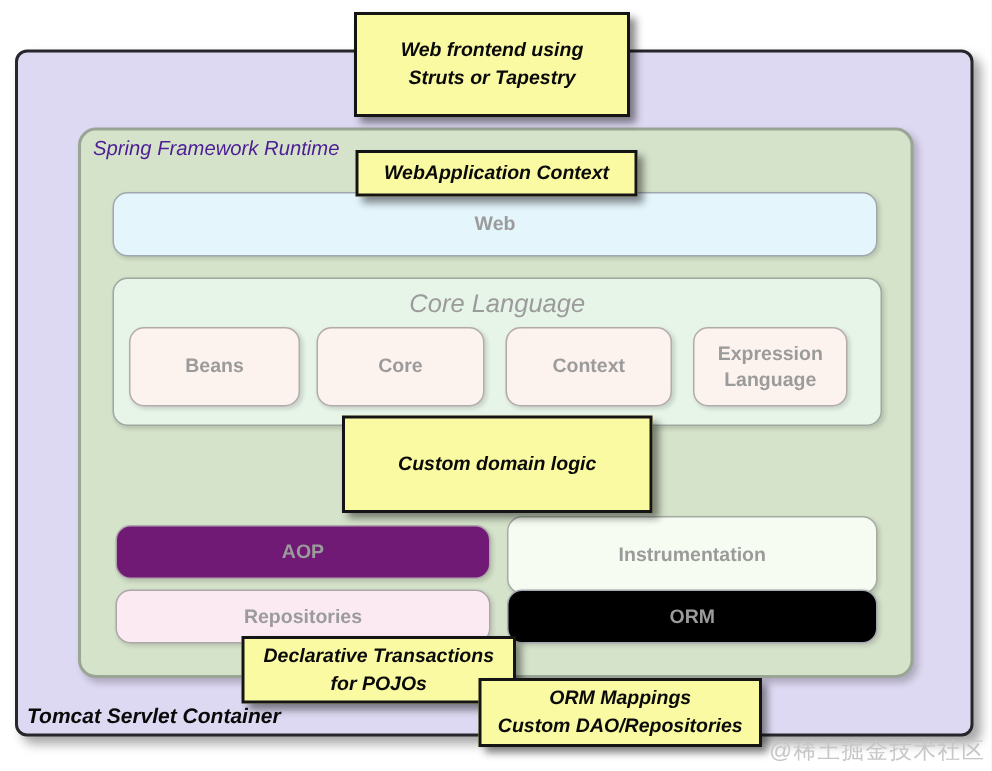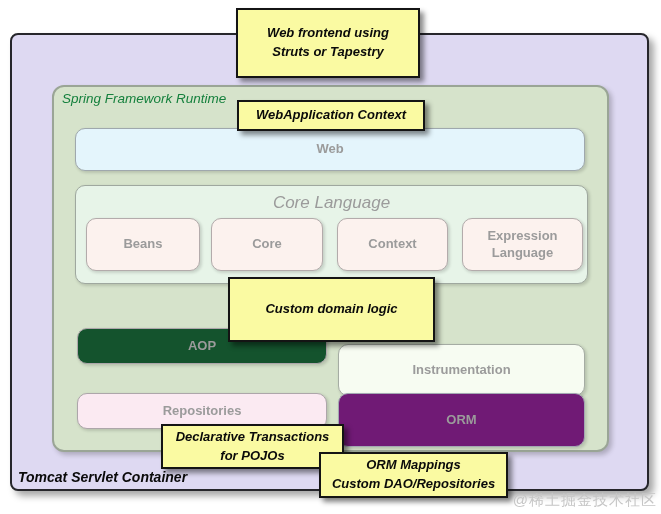--- a/index.html
+++ b/index.html
@@ -25,21 +25,21 @@
   
   .spring-box {
     position: absolute; left: 52px; top: 85px; width: 557px; height: 367px;
     background: #d6e3cb;
     border: 2px solid #9aa596;
     border-radius: 12px;
     box-shadow: 3px 3px 5px rgba(0,0,0,0.22);
   }
   .spring-label {
     position: absolute; left: 62px; top: 91px;
-    font-size: 13.5px; font-style: italic; color: #15803d;
+    font-size: 13.5px; font-style: italic; color: #4c1d95;
   }
 
   .module {
     position: absolute;
     border-radius: 10px;
     display: flex; align-items: center; justify-content: center;
     text-align: center;
     font-size: 13px; font-weight: bold; color: #9b9b9b;
     box-shadow: 1.5px 1.5px 3px rgba(0,0,0,0.14);
     line-height: 1.25;
@@ -60,26 +60,26 @@
     text-align: center;
     font-size: 17px; font-style: italic; color: #9b9b9b;
   }
   .core-module {
     top: 218px; height: 53px;
     background: #fcf2ee; border: 1.5px solid #b3abab;
   }
   .cm-beans   { left: 86px;  width: 114px; }
   .cm-core    { left: 211px; width: 112px; }
   .cm-context { left: 337px; width: 111px; }
-  .cm-expr    { left: 462px; width: 121px; padding: 4px 14px; }
+  .cm-expr    { left: 462px; width: 103px; padding: 4px 14px; }
 
-  .aop-box   { left: 77px;  top: 328px; width: 250px; height: 36px; background: #14532d; border: 1.5px solid #ada6aa; }
+  .aop-box   { left: 77px;  top: 350px; width: 250px; height: 36px; background: #701a75; border: 1.5px solid #ada6aa; }
   .instr-box { left: 338px; top: 344px; width: 247px; height: 52px; background: #f7fcf2; border: 1.5px solid #a5aca3; }
   .trans-box { left: 77px;  top: 393px; width: 250px; height: 36px; background: #fbeaf2; border: 1.5px solid #ada6aa; }
-  .orm-box   { left: 338px; top: 393px; width: 247px; height: 54px; background: #701a75; border: 1.5px solid #a3a8b2; }
+  .orm-box   { left: 338px; top: 393px; width: 247px; height: 36px; background: #000000; border: 1.5px solid #a3a8b2; }
 
   
   .callout {
     position: absolute; z-index: 10;
     background: #fafaa2;
     border: 2px solid #141414;
     box-shadow: 4px 4px 5px rgba(0,0,0,0.45);
     display: flex; align-items: center; justify-content: center;
     text-align: center;
     font-size: 13px; font-weight: bold; font-style: italic; color: #0a0a0a;

